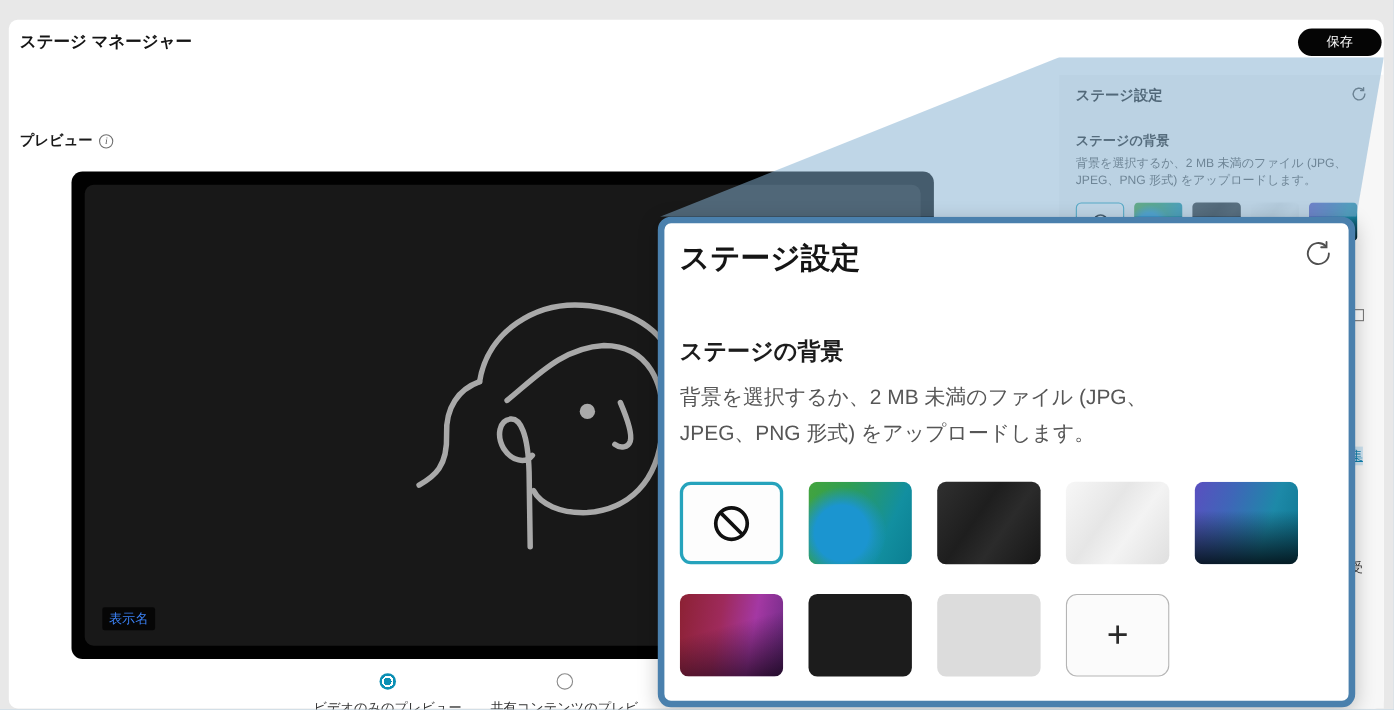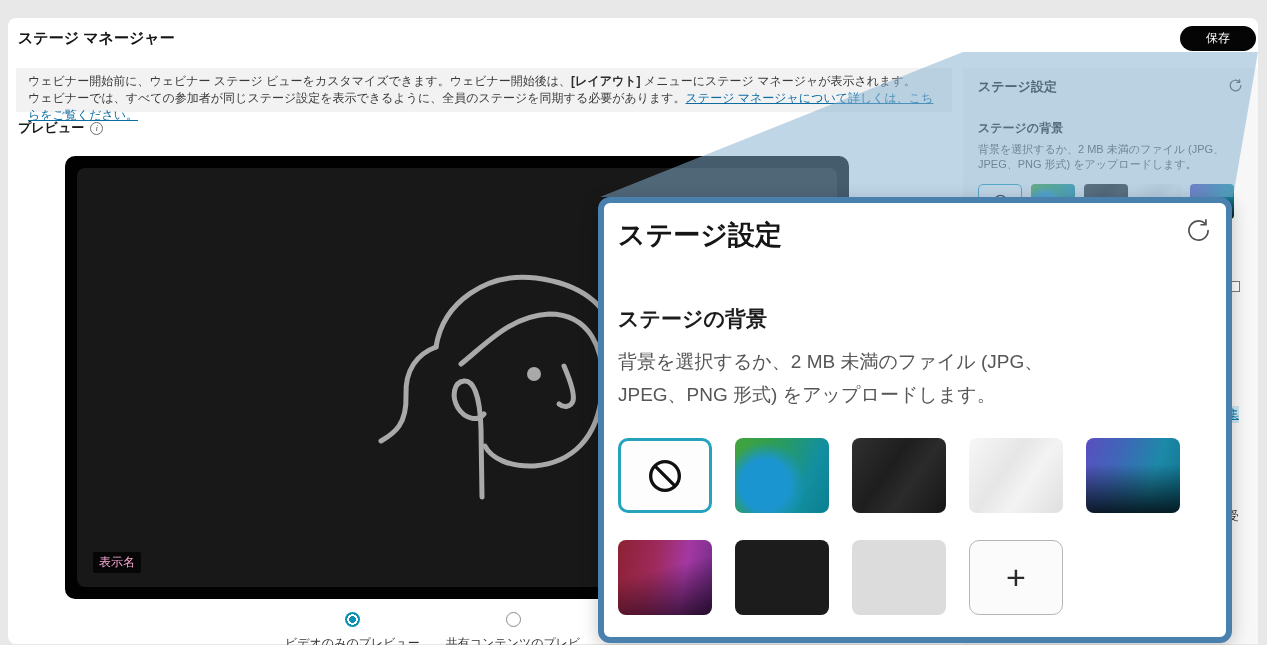--- a/index.html
+++ b/index.html
@@ -41,21 +41,21 @@
     position:absolute; left:57px; top:138px; width:784px; height:443px;
     background:#010101; border-radius:10px;
   }
   .preview-inner {
     position:absolute; left:12px; top:12px; right:12px; bottom:12px;
     background:#181818; border-radius:8px; overflow:hidden;
   }
   .avatar-svg { position:absolute; left:258px; top:86px; }
   .display-name-tag {
     position:absolute; left:16px; bottom:14px;
-    background:rgba(4,4,4,0.85); color:#f9a8d4; font-size:12px;
+    background:rgba(4,4,4,0.85); color:#3b82f6; font-size:12px;
     padding:2px 6px; border-radius:2px;
   }
   .radio-row { position:absolute; left:277px; top:594px; display:flex; gap:26px; align-items:center; }
   .radio-opt { display:flex; align-items:center; gap:8px; cursor:pointer;flex-direction:column; }
   .radio-circle {
     width:15px; height:15px; border-radius:50%;
     border:1.5px solid #8a8a8a; background:#fff; flex:0 0 auto;
   }
   .radio-circle.on {
     border:none;
@@ -122,24 +122,20 @@
 </head>
 <body>
 
 <div class="page-card">
 
   <div class="app-header">
     <div class="app-title">ステージ マネージャー</div>
     <button class="save-btn">保存</button>
   </div>
 
-  <div class="banner">
-    <div><span>ウェビナー開始前に、ウェビナー ステージ ビューをカスタマイズできます。ウェビナー開始後は、</span><b>[レイアウト]</b><span> メニューにステージ マネージャが表示されます。</span></div>
-    <div><span>ウェビナーでは、すべての参加者が同じステージ設定を表示できるように、全員のステージを同期する必要があります。</span><a class="banner-link">ステージ マネージャについて詳しくは、こちらをご覧ください。</a></div>
-  </div>
 
   <div class="preview-label-row">
     <span>プレビュー</span>
     <span class="info-icon">i</span>
   </div>
 
   <div class="preview-box">
     <div class="preview-inner">
       <svg class="avatar-svg" width="300" height="300" viewBox="0 0 300 300" fill="none" stroke="#a9a9a9" stroke-width="5" stroke-linecap="round">
         <path d="M101 93 C 108 48 152 18 201 24 C 247 30 272 52 275 76"></path>

